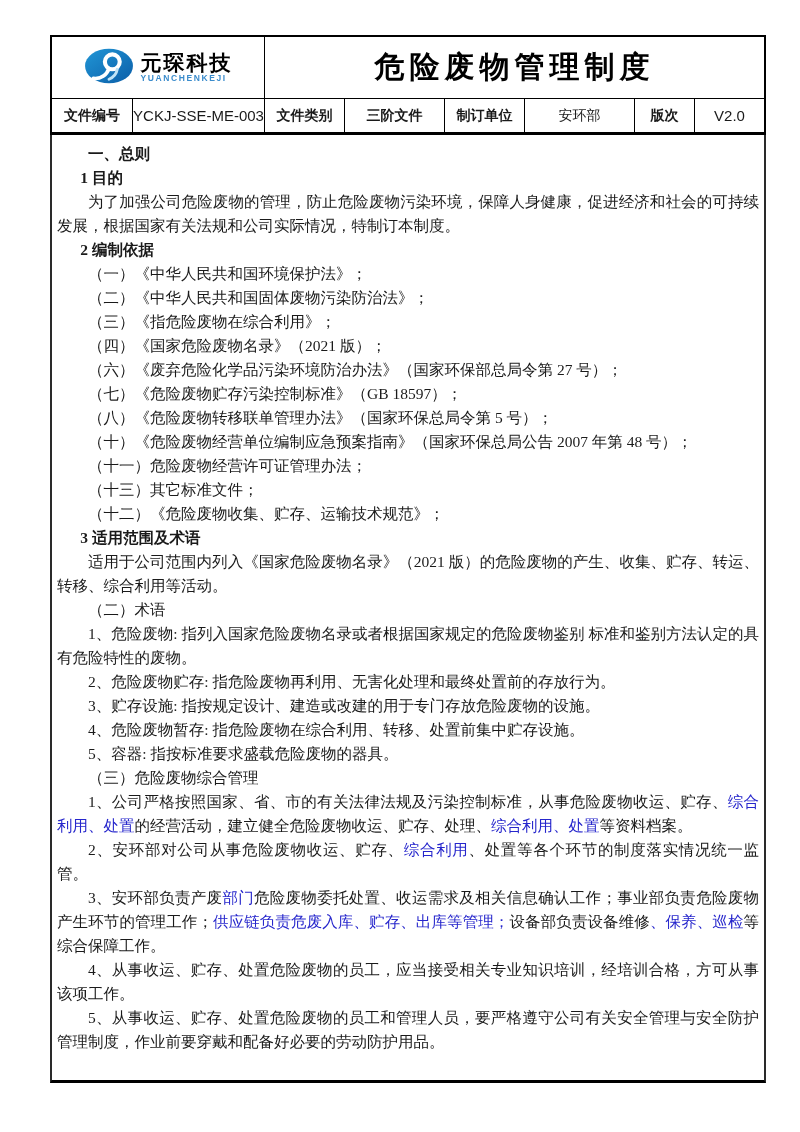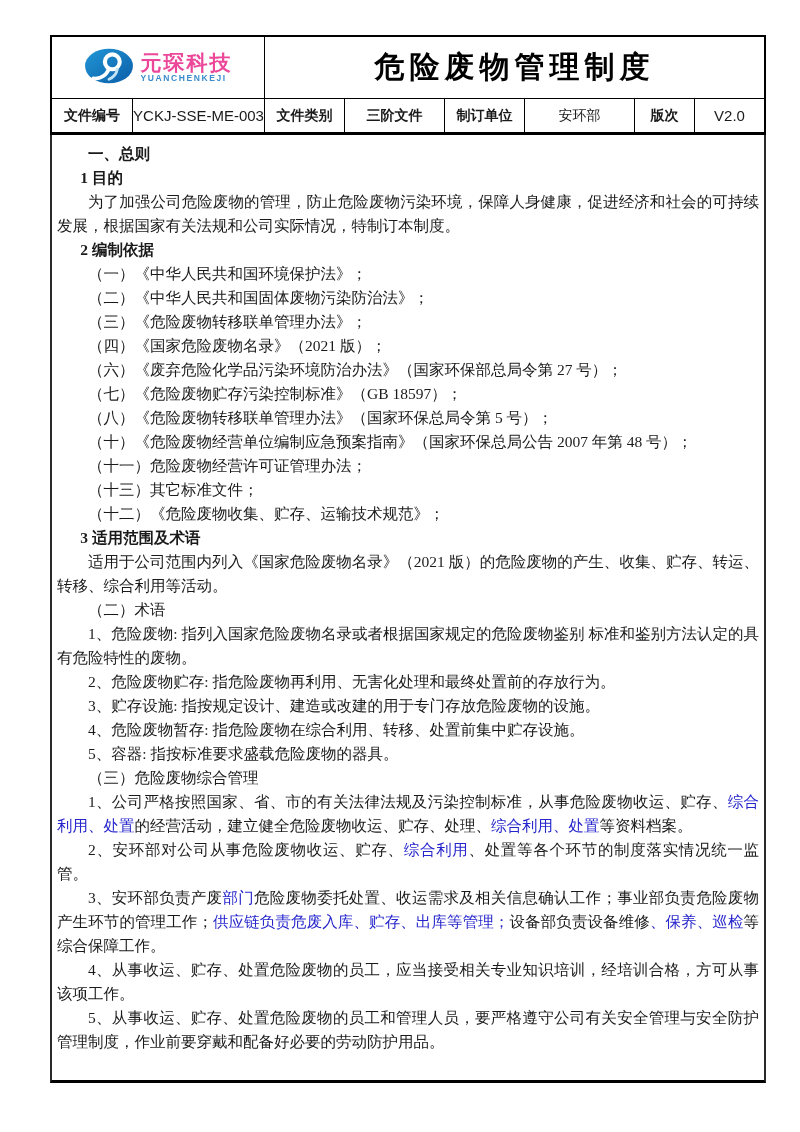--- a/index.html
+++ b/index.html
@@ -28,21 +28,21 @@
   }
   .cell:first-child { border-left:none; }
   .logo-cell { width:212px; justify-content:center; gap:8px; }
   .title-cell { width:500px; }
   .doc-title {
     font-size:30px; font-weight:bold; letter-spacing:5px;
     color:#000;
   }
   .logo-wrap { display:flex; align-items:center; gap:7px; }
   .logo-text-col { display:flex; flex-direction:column; align-items:flex-start; line-height:1; }
-  .logo-cn { font-size:21px; font-weight:bold; color:#ec4899; letter-spacing:2px; font-family:"Liberation Sans", sans-serif; }
+  .logo-cn { font-size:21px; font-weight:bold; color:#000000; letter-spacing:2px; font-family:"Liberation Sans", sans-serif; }
   .logo-en { font-size:8.5px; font-weight:bold; color:#3b8ccc; letter-spacing:1.6px; font-family:"Liberation Sans", sans-serif; margin-top:1px; }
   .lab { font-weight:bold; font-size:14px; }
   .val { font-size:14px; }
   .latin { font-family:"Liberation Sans", sans-serif; font-size:15px; }
   .w-lab1 { width:80px; } .w-val1 { width:132px; }
   .w-lab2 { width:80px; } .w-val2 { width:100px;font-weight:bold; }
   .w-lab3 { width:80px; } .w-val3 { width:110px;font-family:Liberation Serif, serif; }
   .w-lab4 { width:60px; } .w-val4 { width:70px; }
   
   .doc-body {
@@ -125,21 +125,21 @@
     </div>
   </div>
 
   <div class="doc-body">
       <div class="line h1"><span>一、总则</span></div>
       <div class="line h2"><span>1 目的</span></div>
       <div class="line p"><span>为了加强公司危险废物的管理，防止危险废物污染环境，保障人身健康，促进经济和社会的可持续发展，根据国家有关法规和公司实际情况，特制订本制度。</span></div>
       <div class="line h2"><span>2 编制依据</span></div>
       <div class="line item"><span>（一）《中华人民共和国环境保护法》；</span></div>
       <div class="line item"><span>（二）《中华人民共和国固体废物污染防治法》；</span></div>
-      <div class="line item"><span>（三）《危险废物转移联单管理办法》；</span></div>
+      <div class="line item"><span>（三）《指危险废物在综合利用》；</span></div>
       <div class="line item"><span>（四）《国家危险废物名录》（2021 版）；</span></div>
       <div class="line item"><span>（六）《废弃危险化学品污染环境防治办法》（国家环保部总局令第 27 号）；</span></div>
       <div class="line item"><span>（七）《危险废物贮存污染控制标准》（GB 18597）；</span></div>
       <div class="line item"><span>（八）《危险废物转移联单管理办法》（国家环保总局令第 5 号）；</span></div>
       <div class="line item"><span>（十）《危险废物经营单位编制应急预案指南》（国家环保总局公告 2007 年第 48 号）；</span></div>
       <div class="line item"><span>（十一）危险废物经营许可证管理办法；</span></div>
       <div class="line item"><span>（十三）其它标准文件；</span></div>
       <div class="line item"><span>（十二）《危险废物收集、贮存、运输技术规范》；</span></div>
       <div class="line h2"><span>3 适用范围及术语</span></div>
       <div class="line p"><span>适用于公司范围内列入《国家危险废物名录》（2021 版）的危险废物的产生、收集、贮存、转运、转移、综合利用等活动。</span></div>

